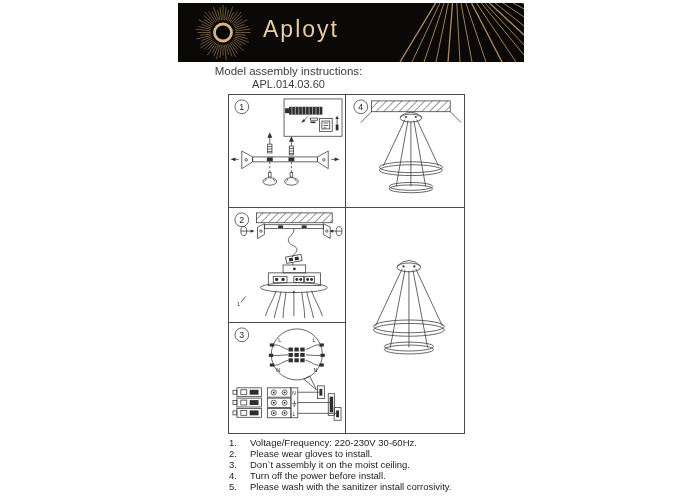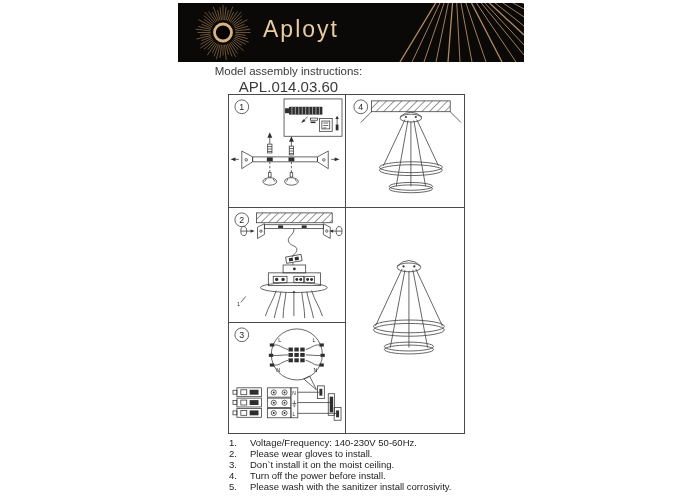--- a/index.html
+++ b/index.html
@@ -12,21 +12,21 @@
     background:#0b0907; overflow:hidden;padding-left:40px; }
   .banner svg { position:absolute; top:0; }
   #sunburst { left:8px; width:74px; height:59px; }
   #banner-rays { left:136px; width:210px; height:59px; }
   .wordmark { position:absolute; left:85px; top:13px; font-size:23px;
     letter-spacing:2px; color:#e8cba3; font-weight:400; }
 
   
   .hdr { position:absolute; left:0; top:65px; width:577px; text-align:center; color:#3a3a3a; }
   .hdr .t1 { font-size:11.5px; }
-  .hdr .t2 { font-size:15px; margin-top:1px; }
+  .hdr .t2 { font-size:11px; margin-top:1px; }
 
   
   .cell { position:absolute; border:1px solid #4a4a4a; background:#fff; }
   #c1 { left:228px; top:94px;  width:118px; height:114px; }
   #c2 { left:228px; top:207px; width:118px; height:116px; }
   #c3 { left:228px; top:322px; width:118px; height:112px; }
   #c4 { left:345px; top:94px;  width:120px; height:114px; }
   #c5 { left:345px; top:207px; width:120px; height:227px; }
   .cell svg { display:block; width:100%; height:100%; }
   .s { stroke:#3d3d3d; fill:none; stroke-width:0.8; }
@@ -393,29 +393,29 @@
       <g>
         <ellipse class="s" cx="64" cy="140" rx="25" ry="4.5"></ellipse>
         <ellipse class="s" cx="64" cy="143" rx="25" ry="4.5"></ellipse>
       </g>
     </svg>
   </div>
 
   <div class="notes">
     <div class="note-row">
       <span class="note-num">1.</span>
-      <span class="note-text">Voltage/Frequency: 140-230V 50-60Hz.</span>
+      <span class="note-text">Voltage/Frequency: 220-230V 30-60Hz.</span>
     </div>
     <div class="note-row">
       <span class="note-num">2.</span>
       <span class="note-text">Please wear gloves to install.</span>
     </div>
     <div class="note-row">
       <span class="note-num">3.</span>
-      <span class="note-text">Don`t install it on the moist ceiling.</span>
+      <span class="note-text">Don`t assembly it on the moist ceiling.</span>
     </div>
     <div class="note-row">
       <span class="note-num">4.</span>
       <span class="note-text">Turn off the power before install.</span>
     </div>
     <div class="note-row">
       <span class="note-num">5.</span>
       <span class="note-text">Please wash with the sanitizer install corrosivity.</span>
     </div>
   </div>

